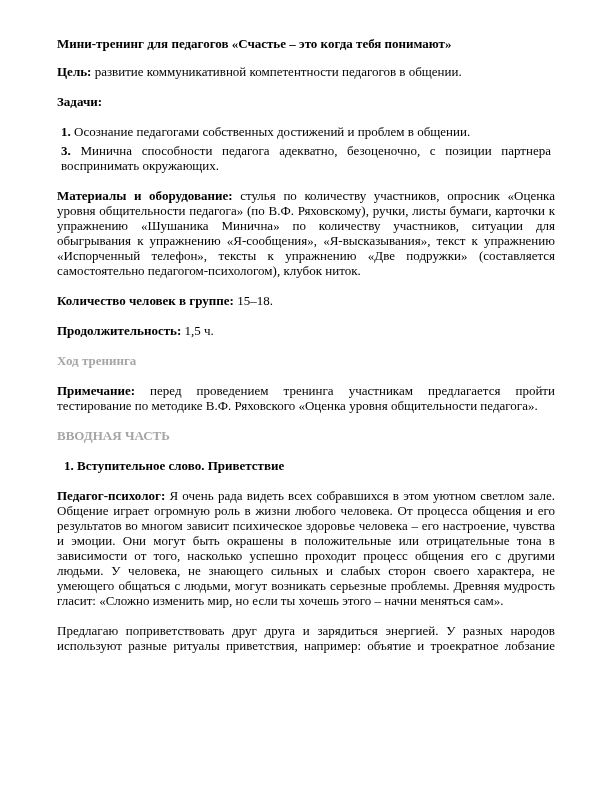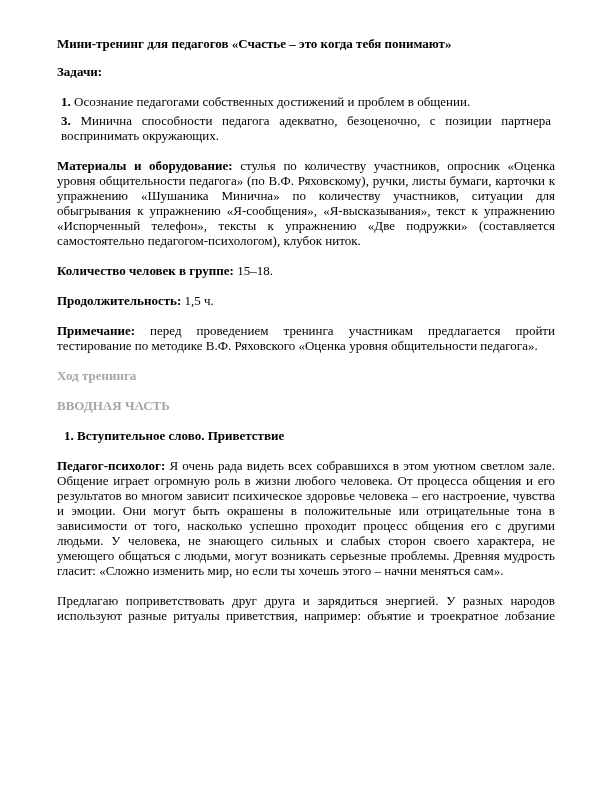--- a/index.html
+++ b/index.html
@@ -53,37 +53,38 @@
     margin-bottom: 0;
   }
 </style>
 </head>
 <body>
 
 <div class="page">
 
   <p class="para title">Мини-тренинг для педагогов «Счастье – это когда тебя понимают»</p>
 
+  <p class="para"><b>Цель:</b> <span>развитие коммуникативной компетентности педагогов в общении.</span></p>
 
   <p class="para"><b>Задачи:</b></p>
 
   <div class="tasks-block">
     <p class="task"><b>1.</b> <span>Осознание педагогами собственных достижений и проблем в общении.</span></p>
     <p class="task"><b>3.</b> <span>Минична способности педагога адекватно, безоценочно, с позиции партнера воспринимать окружающих.</span></p>
   </div>
 
   <p class="para"><b>Материалы и оборудование:</b> <span>стулья по количеству участников, опросник «Оценка уровня общительности педагога» (по В.Ф. Ряховскому), ручки, листы бумаги, карточки к упражнению «Шушаника Минична» по количеству участников, ситуации для обыгрывания к упражнению «Я-сообщения», «Я-высказывания», текст к упражнению «Испорченный телефон», тексты к упражнению «Две подружки» (составляется самостоятельно педагогом-психологом), клубок ниток.</span></p>
 
   <p class="para"><b>Количество человек в группе:</b> <span>15–18.</span></p>
 
   <p class="para"><b>Продолжительность:</b> <span>1,5 ч.</span></p>
 
+  <p class="para muted-heading">Ход тренинга</p>
+
   <p class="para"><b>Примечание:</b> <span>перед проведением тренинга участникам предлагается пройти тестирование по методике В.Ф. Ряховского «Оценка уровня общительности педагога».</span></p>
-
-  <p class="para muted-heading">Ход тренинга</p>
 
   <p class="para muted-heading">ВВОДНАЯ ЧАСТЬ</p>
 
   <p class="para step-heading">1. Вступительное слово. Приветствие</p>
 
   <p class="para"><b>Педагог-психолог:</b> <span>Я очень рада видеть всех собравшихся в этом уютном светлом зале. Общение играет огромную роль в жизни любого человека. От процесса общения и его результатов во многом зависит психическое здоровье человека – его настроение, чувства и эмоции. Они могут быть окрашены в положительные или отрицательные тона в зависимости от того, насколько успешно проходит процесс общения его с другими людьми. У человека, не знающего сильных и слабых сторон своего характера, не умеющего общаться с людьми, могут возникать серьезные проблемы. Древняя мудрость гласит: «Сложно изменить мир, но если ты хочешь этого – начни меняться сам».</span></p>
 
   <p class="para cut">Предлагаю поприветствовать друг друга и зарядиться энергией. У разных народов используют разные ритуалы приветствия, например: объятие и троекратное лобзание</p>
 
 </div>

